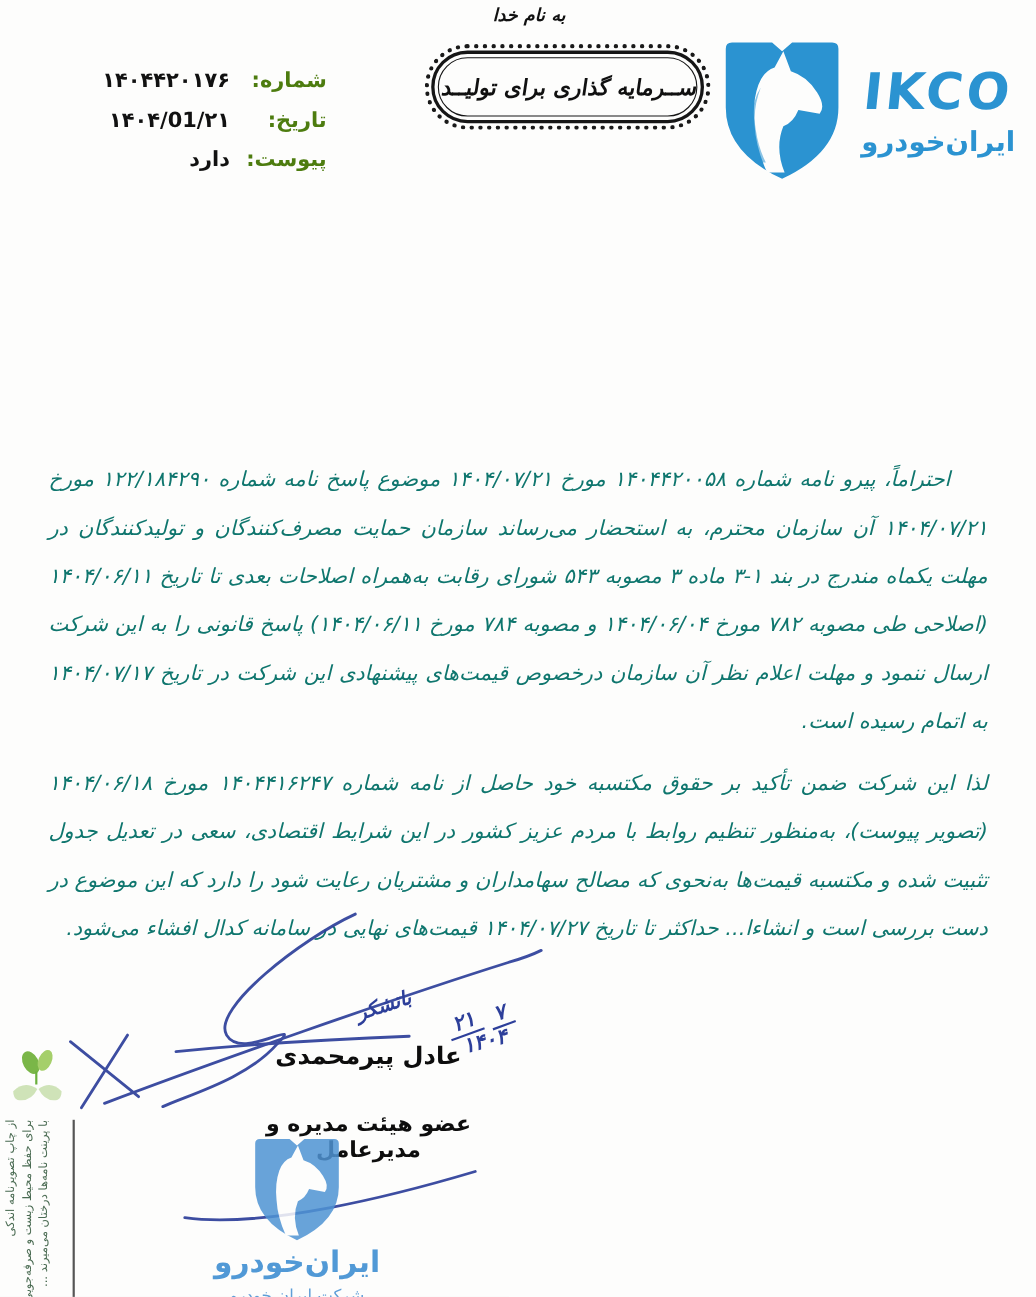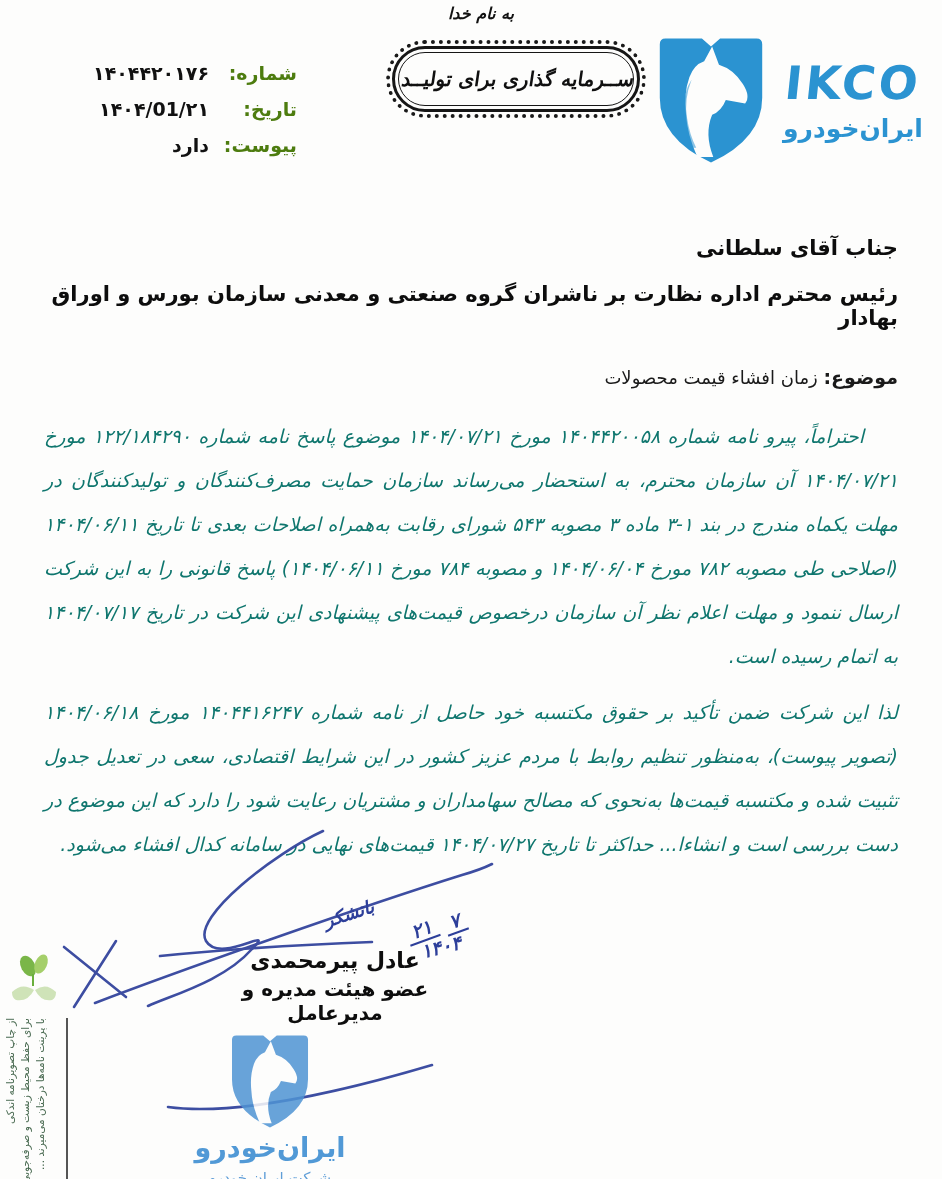--- a/index.html
+++ b/index.html
@@ -69,21 +69,21 @@
     font-family:"DejaVu Serif","Liberation Serif",serif;
   }
   .hand-date {
     position:absolute; top:916px; left:408px; color:#2d3f9a; text-align:center;
     transform:rotate(-14deg); font-style:italic; font-weight:700; line-height:1.05;
     font-size:19px; font-family:"DejaVu Serif","Liberation Serif",serif;
   }
   .hand-date .frac { border-bottom:2px solid #2d3f9a; padding:0 6px; transform:rotate(-6deg); display:inline-block; }
   .signer { position:absolute; top:948px; left:200px; width:270px; text-align:center; direction:rtl; }
   .signer-name { font-weight:700; font-size:22px; color:#0d0d0d; }
-  .signer-title { font-weight:700; font-size:20px; color:#0d0d0d; margin-top:4px; }
+  .signer-title { font-weight:700; font-size:20px; color:#0d0d0d; margin-top:36px; }
   
   .stamp { position:absolute; top:1032px; left:150px; width:240px; text-align:center; }
   .stamp-shield { width:92px; height:98px; opacity:.85; }
   .stamp-word { color:#3f8fd2; font-weight:800; font-size:27px; direction:rtl; margin-top:-2px; opacity:.9; }
   .stamp-company { color:#4f94d4; font-size:15px; direction:rtl; margin-top:6px; opacity:.9; }
   
   .eco-icon { position:absolute; top:952px; left:8px; width:52px; height:62px; }
   .eco-lines { position:absolute; top:1018px; left:4px; height:200px; display:flex; gap:3px; }
   .eco-line {
     writing-mode:vertical-rl; transform:rotate(180deg);
@@ -121,27 +121,20 @@
   <div class="ikco-logo">
     <svg class="ikco-shield" viewBox="0 0 100 116">
       <path d="M10,4 L42,4 L50,11 L58,4 L90,4 Q95,4 95,9 L95,56 Q95,92 50,113 Q5,92 5,56 L5,9 Q5,4 10,4 Z" fill="#2b93d1"></path>
       <path d="M44,24 L51,11 L57,27 Q70,31 78,44 Q85,55 80,61 L63,58 Q59,68 51,71 Q44,88 52,108 L38,108 Q29,88 28,70 Q26,52 31,38 Q35,27 44,24 Z" fill="#fdfdfc"></path>
       <path d="M33,40 Q26,58 29,74 Q31,88 37,100 L33,100 Q26,84 26,68 Q26,50 33,40 Z" fill="#2b93d1" opacity=".55"></path>
     </svg>
     <div class="ikco-word">IKCO</div>
     <div class="ikco-word-fa">ایران‌خودرو</div>
   </div>
 
-  <div class="recipient">
-    <div class="recipient-name">جناب آقای سلطانی</div>
-    <div class="recipient-title">رئیس محترم اداره نظارت بر ناشران گروه صنعتی و معدنی سازمان بورس و اوراق بهادار</div>
-    <div class="subject-line">
-      <span class="subject-label">موضوع:</span><span> زمان افشاء قیمت محصولات</span>
-    </div>
-  </div>
 
   <div class="letter-body">
     <p class="para first">احتراماً، پیرو نامه شماره ۱۴۰۴۴۲۰۰۵۸ مورخ ۱۴۰۴/۰۷/۲۱ موضوع پاسخ نامه شماره ۱۲۲/۱۸۴۲۹۰ مورخ ۱۴۰۴/۰۷/۲۱ آن سازمان محترم، به استحضار می‌رساند سازمان حمایت مصرف‌کنندگان و تولیدکنندگان در مهلت یکماه مندرج در بند ۱-۳ ماده ۳ مصوبه ۵۴۳ شورای رقابت به‌همراه اصلاحات بعدی تا تاریخ ۱۴۰۴/۰۶/۱۱ (اصلاحی طی مصوبه ۷۸۲ مورخ ۱۴۰۴/۰۶/۰۴ و مصوبه ۷۸۴ مورخ ۱۴۰۴/۰۶/۱۱) پاسخ قانونی را به این شرکت ارسال ننمود و مهلت اعلام نظر آن سازمان درخصوص قیمت‌های پیشنهادی این شرکت در تاریخ ۱۴۰۴/۰۷/۱۷ به اتمام رسیده است.</p>
     <p class="para">لذا این شرکت ضمن تأکید بر حقوق مکتسبه خود حاصل از نامه شماره ۱۴۰۴۴۱۶۲۴۷ مورخ ۱۴۰۴/۰۶/۱۸ (تصویر پیوست)، به‌منظور تنظیم روابط با مردم عزیز کشور در این شرایط اقتصادی، سعی در تعدیل جدول تثبیت شده و مکتسبه قیمت‌ها به‌نحوی که مصالح سهامداران و مشتریان رعایت شود را دارد که این موضوع در دست بررسی است و انشاءا... حداکثر تا تاریخ ۱۴۰۴/۰۷/۲۷ قیمت‌های نهایی در سامانه کدال افشاء می‌شود.</p>
   </div>
 
   <svg class="sig-svg" viewBox="0 0 480 312">
     <g fill="none" stroke="#2d3f9a" stroke-width="2.6" stroke-linecap="round" opacity="0.92">
       <path d="M283,16 C235,38 152,102 166,126 C180,150 238,108 212,134 C184,166 132,180 108,191"></path>
       <path d="M55,188 C150,152 320,92 422,60 C436,56 446,52 452,49"></path>

